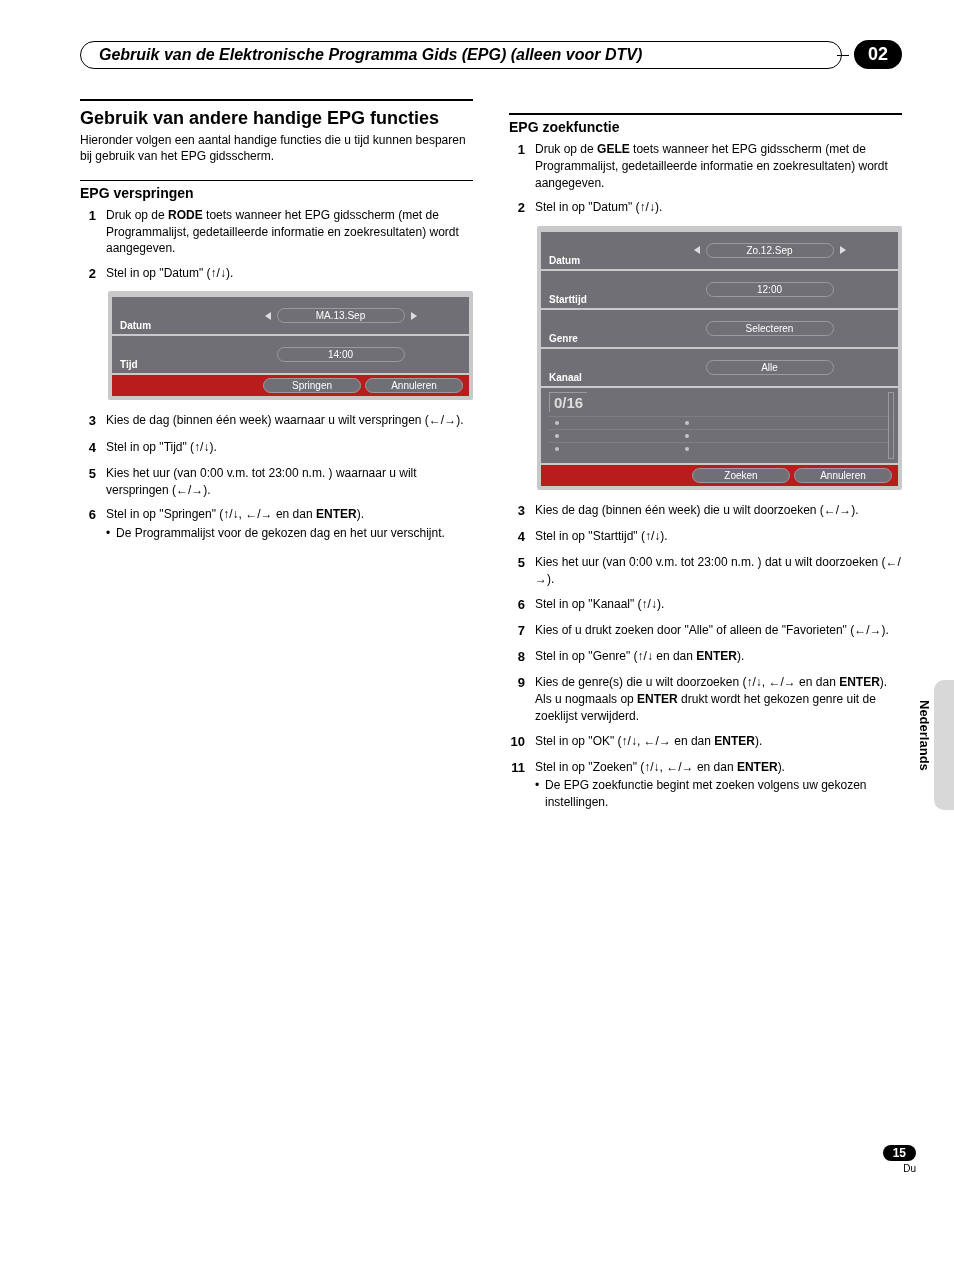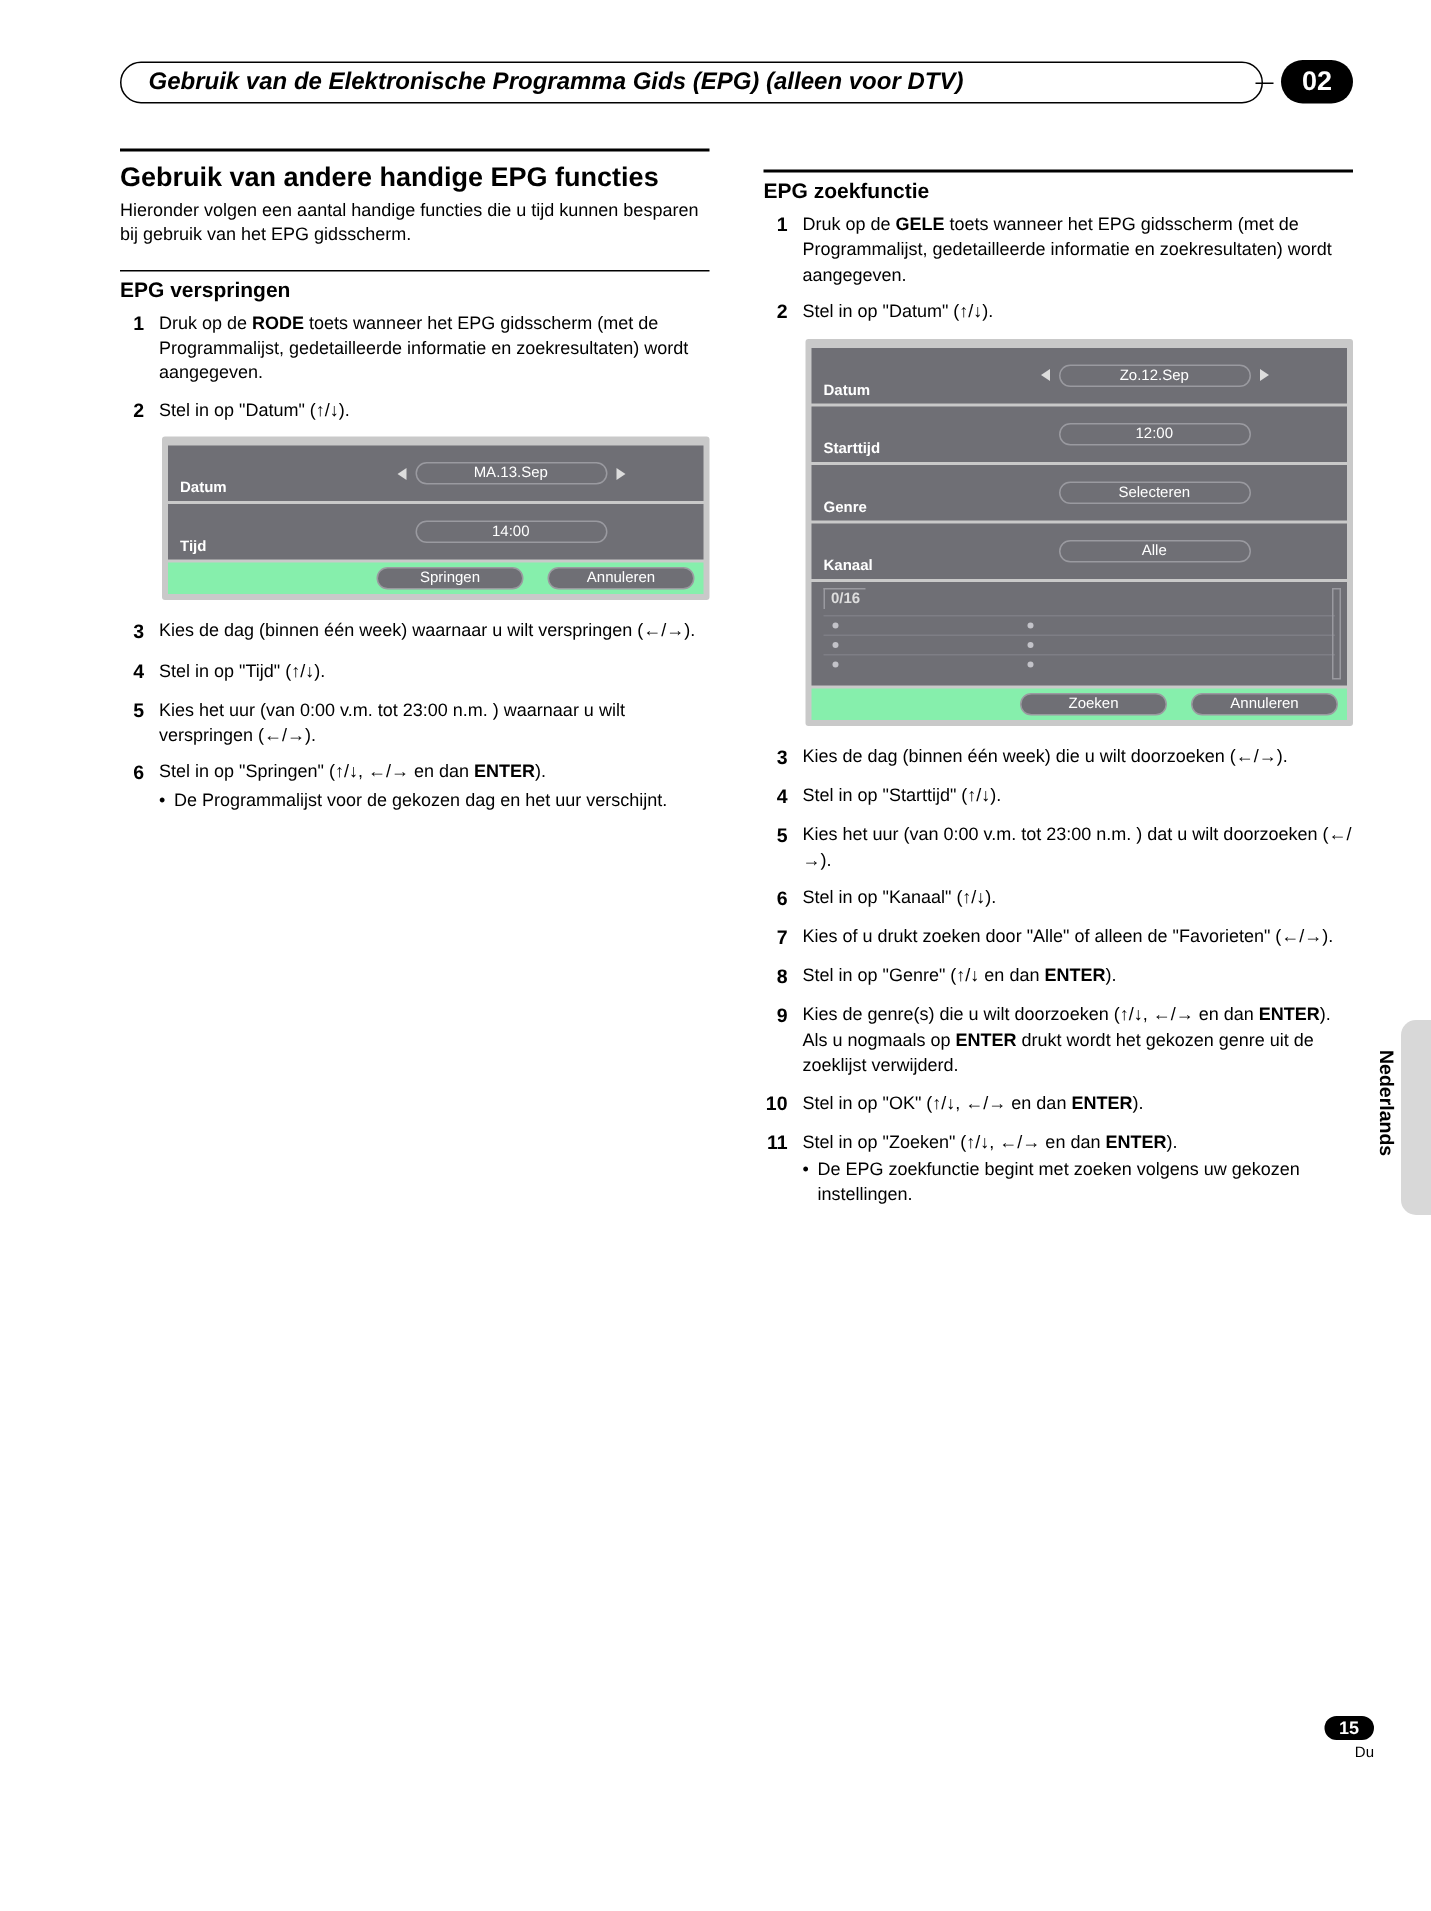--- a/index.html
+++ b/index.html
@@ -149,22 +149,22 @@
     text-align: center;
     font-weight: normal;
     font-size: 10px;
     background: #6f6f75;
     display: inline-block;
   }
   .ui-pill.small { min-width: 80px; }
   .ui-btns {
     display: flex;
     justify-content: flex-end;
-    gap: 16px;
-    background: #86efac;
+    gap: 4px;
+    background: #b91c1c;
     padding: 3px 6px;
     align-items: center;
   }
   .ui-nav {
     display: flex;
     align-items: center;
     justify-content: center;
     gap: 6px;
   }
   .ui-tri {
@@ -176,21 +176,21 @@
   .ui-tri.right { border-left: 6px solid #ddd; }
 
   
   .ui-listarea {
     background: #6f6f75;
     margin: 2px 0;
     padding: 4px 8px 8px 8px;
     position: relative;
   }
   .ui-count {
-    font-size: 10px;
+    font-size: 15px;
     font-weight: bold;
     color: #ddd;
     border-left: 1px solid #9a9aa0;
     border-top: 1px solid #9a9aa0;
     padding: 1px 4px;
     display: inline-block;
     margin-bottom: 4px;
   }
   .ui-listrow {
     display: flex;

